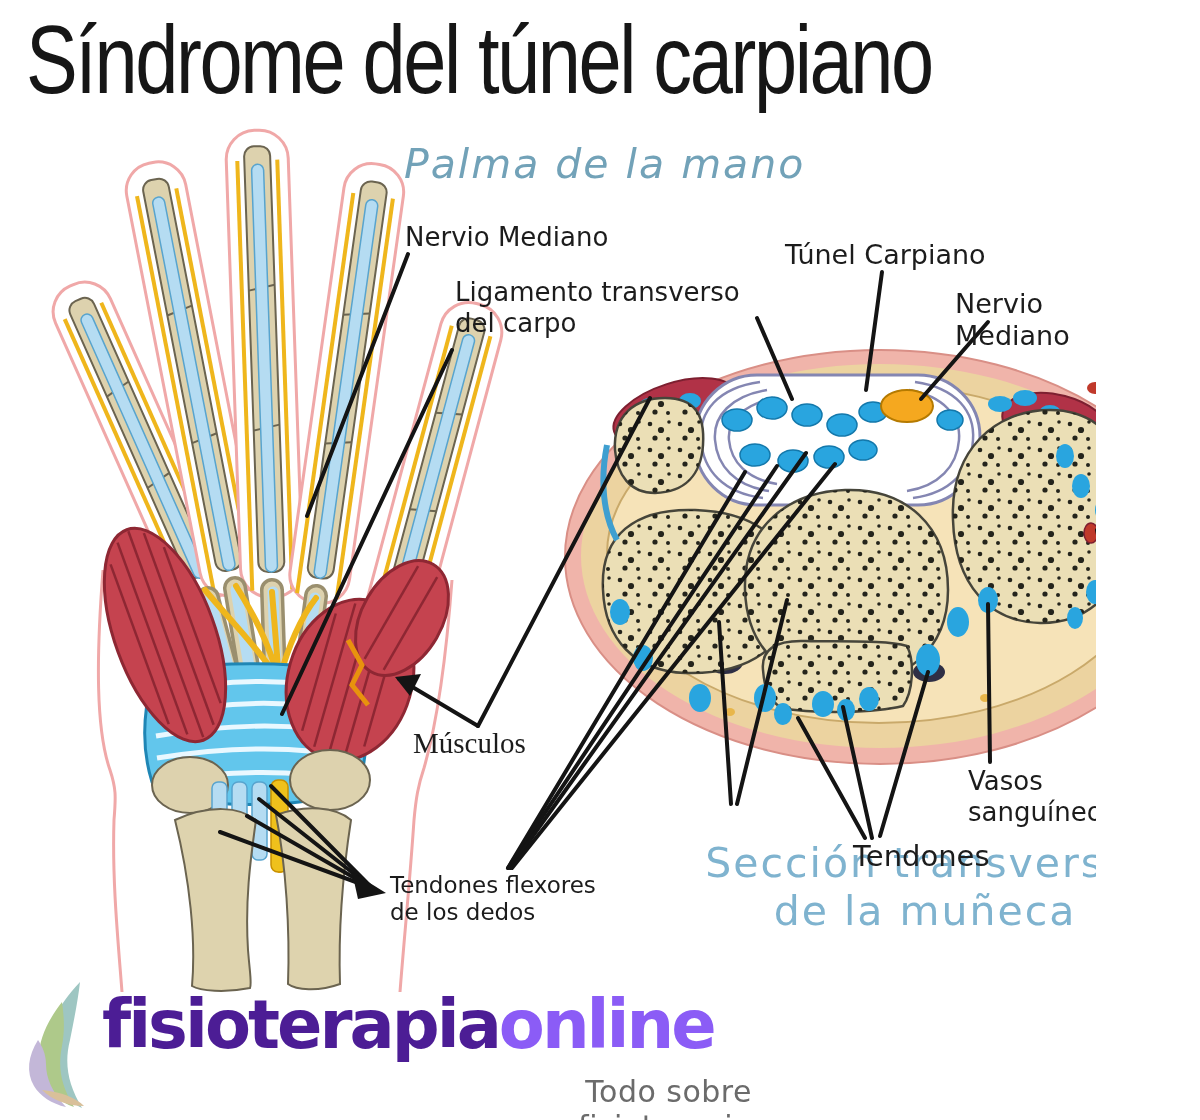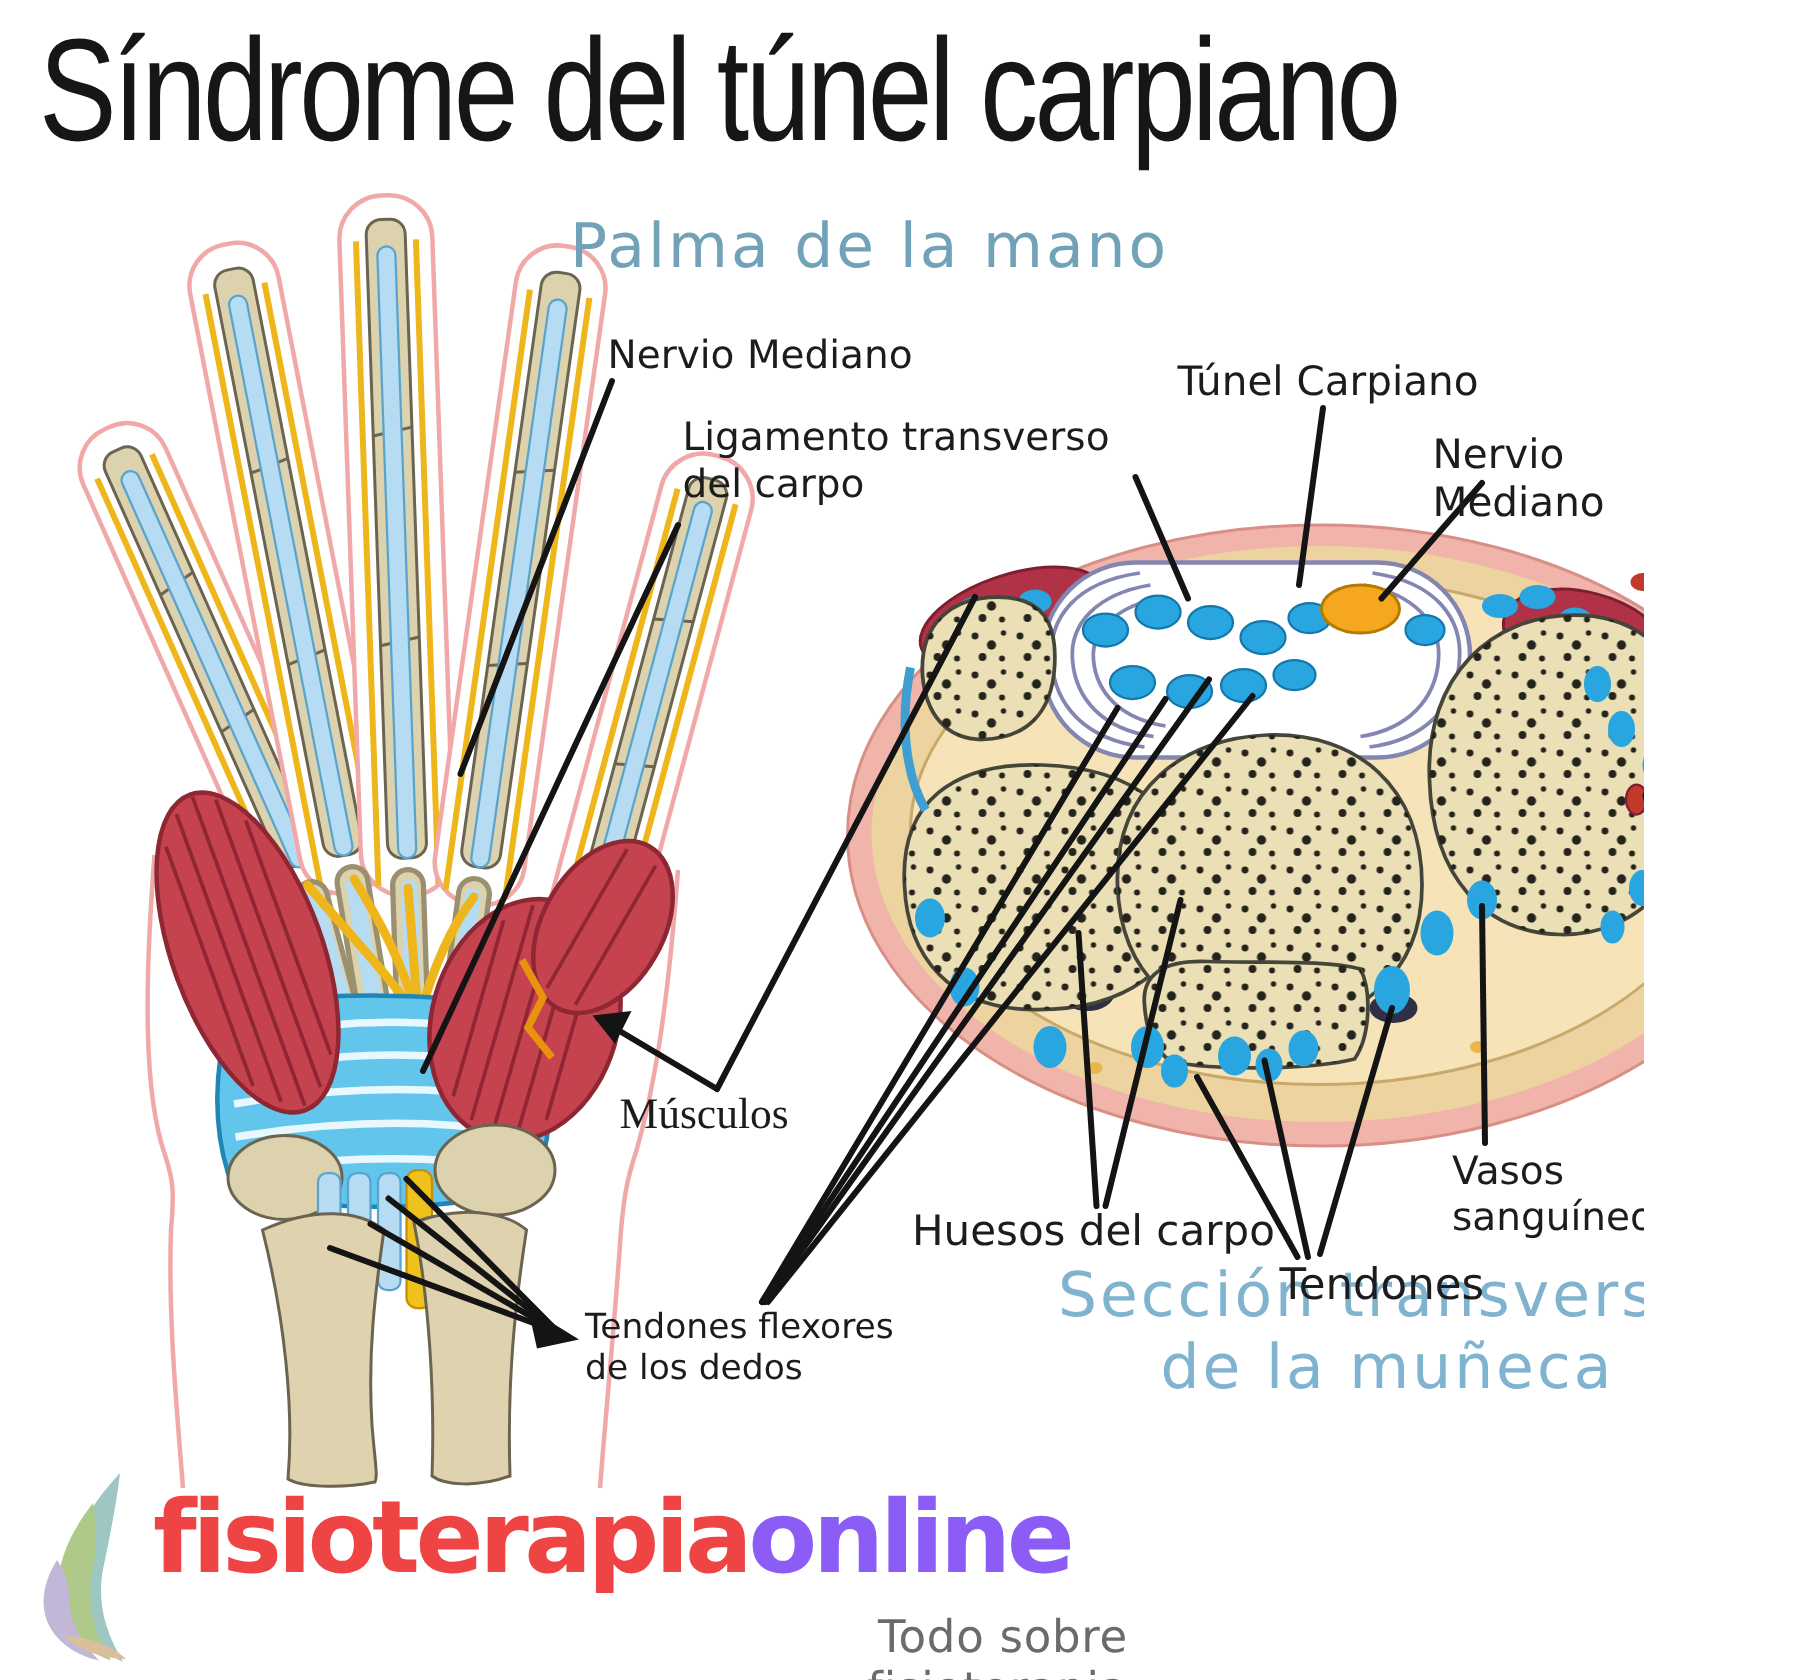--- a/index.html
+++ b/index.html
@@ -2,41 +2,41 @@
 <html><head>
 <meta charset="utf-8">
 <style>
   html,body{margin:0;padding:0;background:#ffffff;}
   .canvas{position:relative;width:1096px;height:1120px;background:#ffffff;overflow:hidden;
           font-family:"DejaVu Sans","Liberation Sans",sans-serif;}
   .title{position:absolute;left:26px;top:4px;font-size:97px;font-weight:400;color:#161616;
          white-space:nowrap;letter-spacing:-3px;transform:scaleX(0.80);transform-origin:left top;
          font-family:"Liberation Sans",sans-serif;}
   .heading{position:absolute;color:#72a2b8;font-size:41px;letter-spacing:2px;white-space:pre-line;}
-  .heading.palma{left:380px;top:140px;}
+  .heading.palma{left:404px;top:140px;font-style:italic;}
   .heading.seccion{left:690px;top:840px;width:470px;text-align:center;color:#7fb3cf;line-height:1.17;}
   .label{position:absolute;font-size:26px;color:#1c1c1c;white-space:pre-line;line-height:1.18;}
   .label.nervio-left{left:405px;top:222px;}
   .label.ligamento{left:455px;top:277px;}
   .label.tunel{left:785px;top:239px;font-size:27px;}
   .label.nervio-right{left:955px;top:288px;font-size:27px;}
   .label.musculos{left:413px;top:726px;font-size:29px;font-family:Liberation Serif, serif;}
   .label.huesos{left:608px;top:804px;font-size:28px;}
   .label.tflexores{left:390px;top:872px;font-size:23px;}
   .label.tendones{left:853px;top:839px;font-size:29px;}
   .label.vasos{left:968px;top:766px;font-size:26px;}
   svg.art{position:absolute;}
   #hand-art{left:0;top:120px;}
   #cross-art{left:555px;top:340px;}
   #leader-art{left:0;top:0;pointer-events:none;}
   .logo{position:absolute;left:12px;top:978px;width:760px;height:140px;}
   .logo-icon{position:absolute;left:6px;top:2px;}
   .logo-text{position:absolute;left:90px;top:8px;font-size:67px;font-weight:bold;letter-spacing:-3px;
              white-space:nowrap;}
-  .logo-text .black{color:#ef4444;text-align:center;}
+  .logo-text .black{color:#4c1d95;text-align:center;}
   .logo-text .teal{color:#8b5cf6;}
   .tagline{position:absolute;left:418px;top:96px;width:322px;text-align:right;font-size:30px;
            color:#6b6b6b;letter-spacing:0.5px;}
 </style>
 </head>
 <body>
 
 <div class="canvas">
 
   <div class="title">Síndrome del túnel carpiano</div>
@@ -323,21 +323,20 @@
   <div class="heading palma">Palma de la mano</div>
   <div class="heading seccion">Sección transversal
 de la muñeca</div>
 
   <div class="label nervio-left">Nervio Mediano</div>
   <div class="label ligamento">Ligamento transverso
 del carpo</div>
   <div class="label tunel">Túnel Carpiano</div>
   <div class="label nervio-right">Nervio Mediano</div>
   <div class="label musculos">Músculos</div>
-  <div class="label huesos">Huesos del carpo</div>
   <div class="label tflexores">Tendones flexores
 de los dedos</div>
   <div class="label tendones">Tendones</div>
   <div class="label vasos">Vasos sanguíneos</div>
 
   <div class="logo">
     <svg class="logo-icon" width="86" height="132" viewBox="0 0 86 132">
       <path d="M62,2 C36,30 24,56 30,86 C34,106 48,120 64,128 C50,104 46,84 52,60 C56,40 60,20 62,2 Z" fill="#9ec6c2"></path>
       <path d="M44,22 C24,48 16,72 24,96 C29,112 42,122 56,127 C42,104 40,86 44,66 C47,50 46,36 44,22 Z" fill="#aec98a"></path>
       <path d="M20,60 C10,76 8,92 16,106 C22,116 34,124 48,127 C34,112 28,98 28,84 C28,74 24,66 20,60 Z" fill="#c3b7d8"></path>

